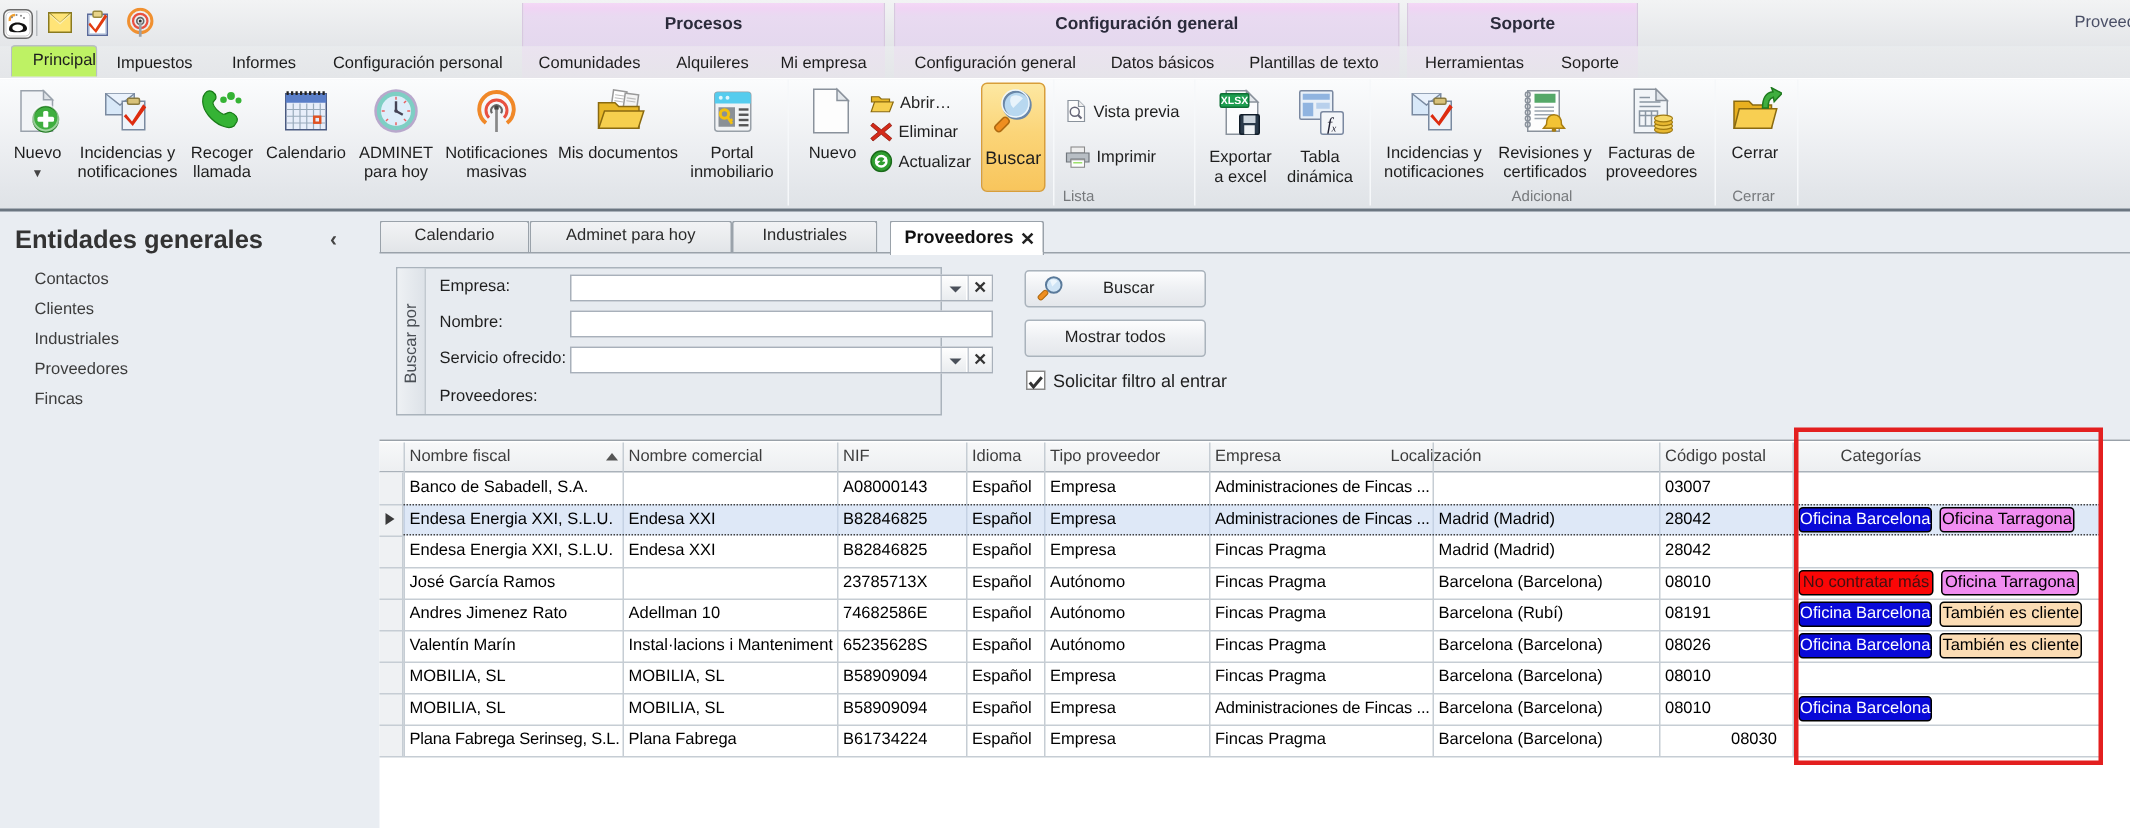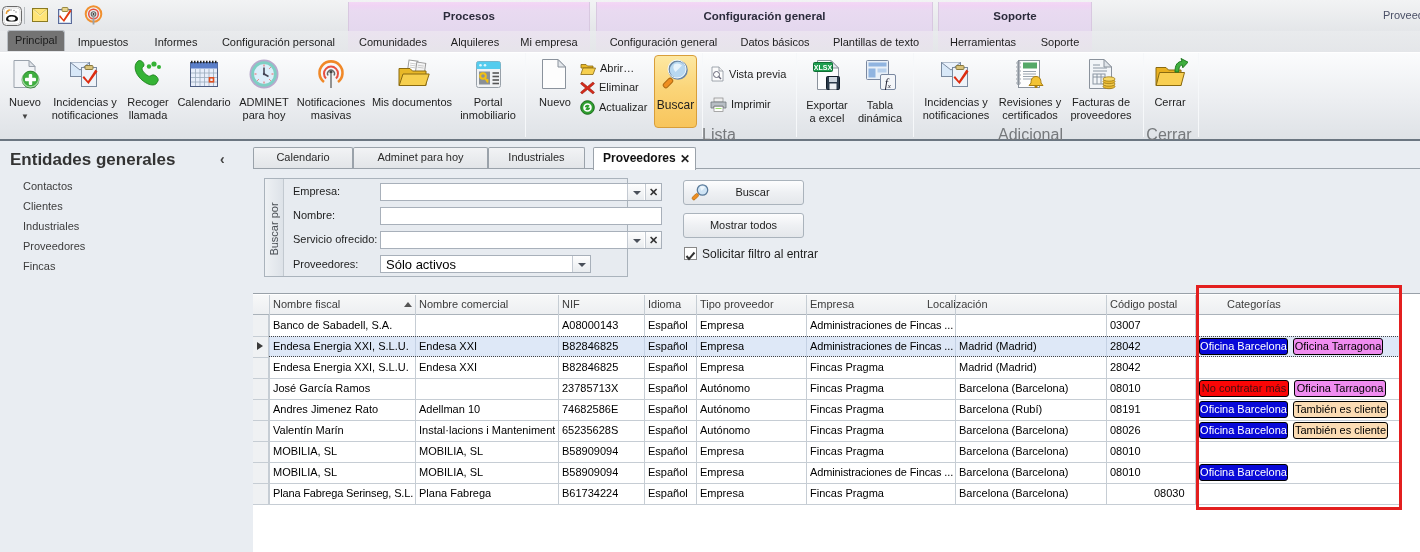--- a/index.html
+++ b/index.html
@@ -6,30 +6,30 @@
 html,body { width:1420px; height:552px; overflow:hidden; }
 body { font-family:"Liberation Sans", sans-serif; position:relative; background:#e9edf2; }
 .abs { position:absolute; }
 
 #topstrip { left:0; top:0; width:1420px; height:31px; background:linear-gradient(#f2f3f4,#e4e6e9); }
 #tabrow { left:0; top:31px; width:1420px; height:21px; background:linear-gradient(#e9ebed,#e4e6e9); }
 .ctx { top:2px; height:29px; border-left:1px solid #d8c8e0; border-right:1px solid #d8c8e0; }
 .ctxhead { position:absolute; left:0; top:0; right:0; height:29px; background:linear-gradient(#f4d8f6 0%,#f0d4f4 12%,#e9daf1 30%,#e4d8ee 100%); text-align:center; font-weight:bold; font-size:11.5px; color:#2b2b3b; padding-top:8px; }
 .ctxtabs { top:31px; height:21px; background:linear-gradient(#ebe3f0,#e6e4ea); }
 .rtab { position:absolute; top:33px; height:19px; font-size:11px; color:#1d1d1d; text-align:center; padding-top:3px; }
-#tab-principal { background:#737373; border:1px solid #b9bec4; border-bottom:none; border-radius:3px 3px 0 0; font-weight:normal; }
+#tab-principal { background:#bef264; border:1px solid #b9bec4; border-bottom:none; border-radius:3px 3px 0 0; font-weight:normal;text-align:right; }
 #winname { font-size:11px; color:#4a4f66; }
 
 #ribbon { left:0; top:52px; width:1420px; height:87px; background:linear-gradient(#fbfcfd,#eceef1 55%,#e3e6ea 85%,#dfe3e7); border-top:1px solid #fff; }
 #ribbonline { left:0; top:139px; width:1420px; height:2px; background:#6b7681; }
 .rbtn { position:absolute; top:54px; width:72px; height:84px; text-align:center; }
 .rbtn .cap { position:absolute; top:42px; left:-10px; right:-10px; font-size:11px; color:#1e1e1e; line-height:13px; }
 .rbtn svg { position:absolute; left:50%; margin-left:-16px; top:4px; }
 .grpsep { position:absolute; top:53px; height:84px; width:1px; background:linear-gradient(#dde0e4,#c7cbd0 50%,#dde0e4); border-right:1px solid #f6f8fa; }
-.grplabel { position:absolute; top:74px; font-size:16px; color:#76797c; text-align:center; }
+.grplabel { position:absolute; top:74px; font-size:10px; color:#76797c; text-align:center; }
 .smbtn { position:absolute; height:22px; font-size:11px; color:#1e1e1e; }
 .smbtn svg { vertical-align:-4px; margin-right:4px; }
 
 #sidebar-title { left:10px; top:150px; font-size:17px; font-weight:bold; color:#333; letter-spacing:0px; }
 .sideitem { left:23px; font-size:11px; color:#3c3c3c; }
 
 .dtab { top:147px; height:21px; background:linear-gradient(#f2f3f5,#e2e5e8); border:1px solid #9aa2aa; border-bottom:none; font-size:11px; color:#2a2a2a; text-align:center; padding-top:3px; border-radius:2px 2px 0 0; }
 #dtab-active { background:#fff; font-weight:bold; color:#111; height:23px; z-index:5; font-size:12px; }
 #dtabline { left:253px; top:168px; width:1167px; height:1px; background:#9aa2aa; }
 
@@ -422,25 +422,20 @@
       </div>
     <div class="xbtn" style="right:0;">✕</div>
   </div>
   <div class="finput" style="top:28px;"></div>
   <div class="finput" style="top:52px;">
     <div class="combo-btn" style="right:17px;">
         <div class="arr-down"></div>
       </div>
     <div class="xbtn" style="right:0;">✕</div>
   </div>
-  <div class="finput" style="top:76px;width:211px;font-size:13px;color:#000;padding:1px 0 0 5px;">Sólo activos
-    <div class="combo-btn" style="right:0px;width:18px;height:16px;">
-        <div class="arr-down"></div>
-      </div>
-  </div>
 </div>
 <div class="abs fbtn" style="top:180px;">
   <svg width="19" height="19" viewBox="0 0 19 19" style="position:absolute;left:7px;top:2px;">
     <circle cx="11.5" cy="7" r="5.2" fill="#cfe4f5" stroke="#5a7a9a" stroke-width="1.3"></circle>
     <path d="M9 3.8 A4 4 0 0 1 14 4.5 L10.5 8 Z" fill="#eef6fc"></path>
     <rect x="0.8" y="12" width="7.5" height="3.4" rx="1.6" transform="rotate(-45 4.5 14)" fill="#ef8e20" stroke="#b06a10" stroke-width="0.7"></rect>
   </svg>
   <span style="margin-left:18px;">Buscar</span>
 </div>
 <div class="abs fbtn" style="top:213px;">Mostrar todos</div>

